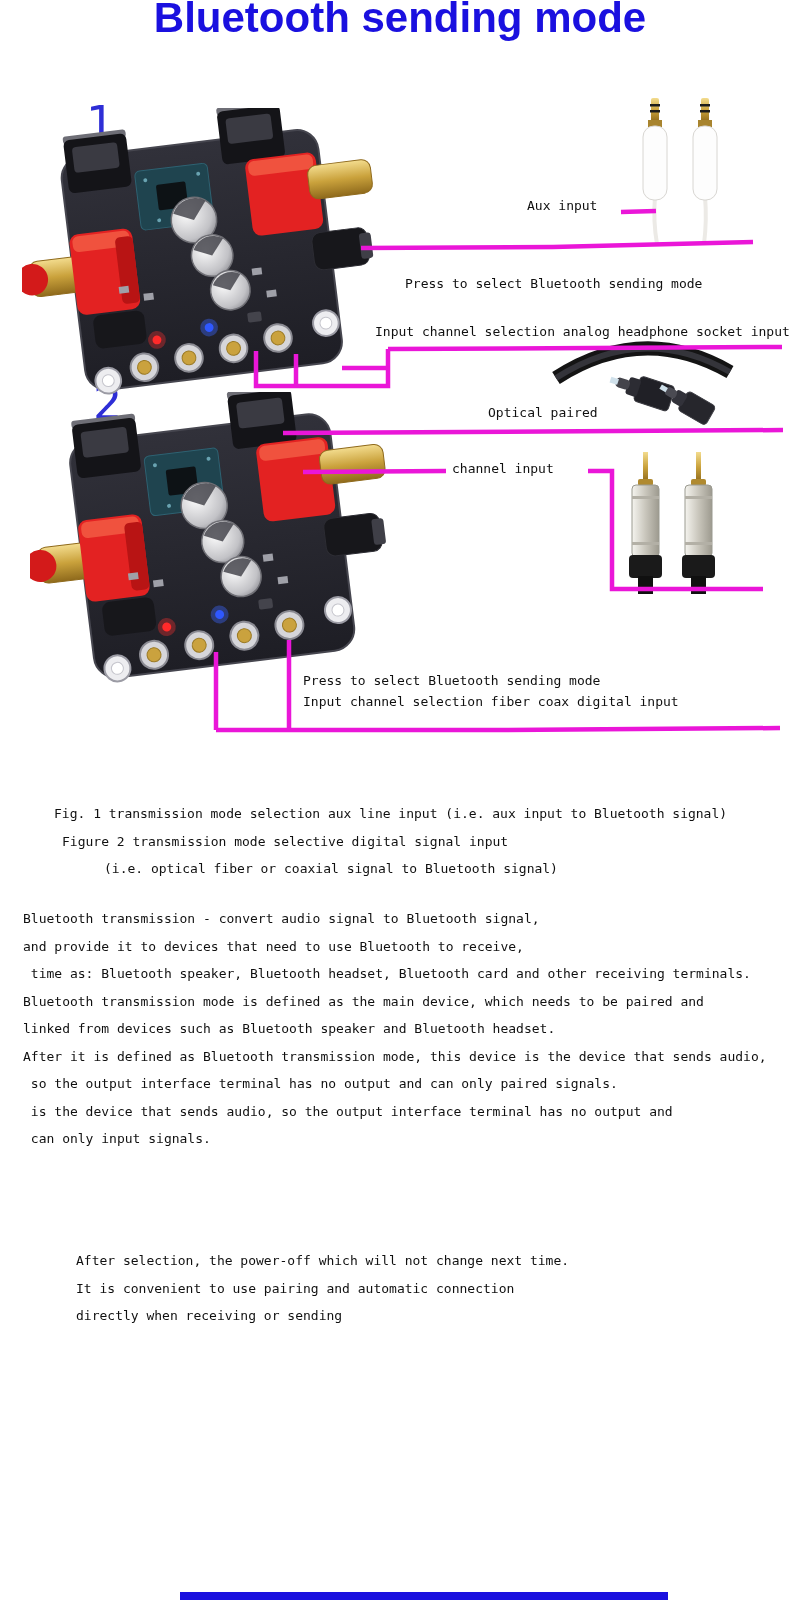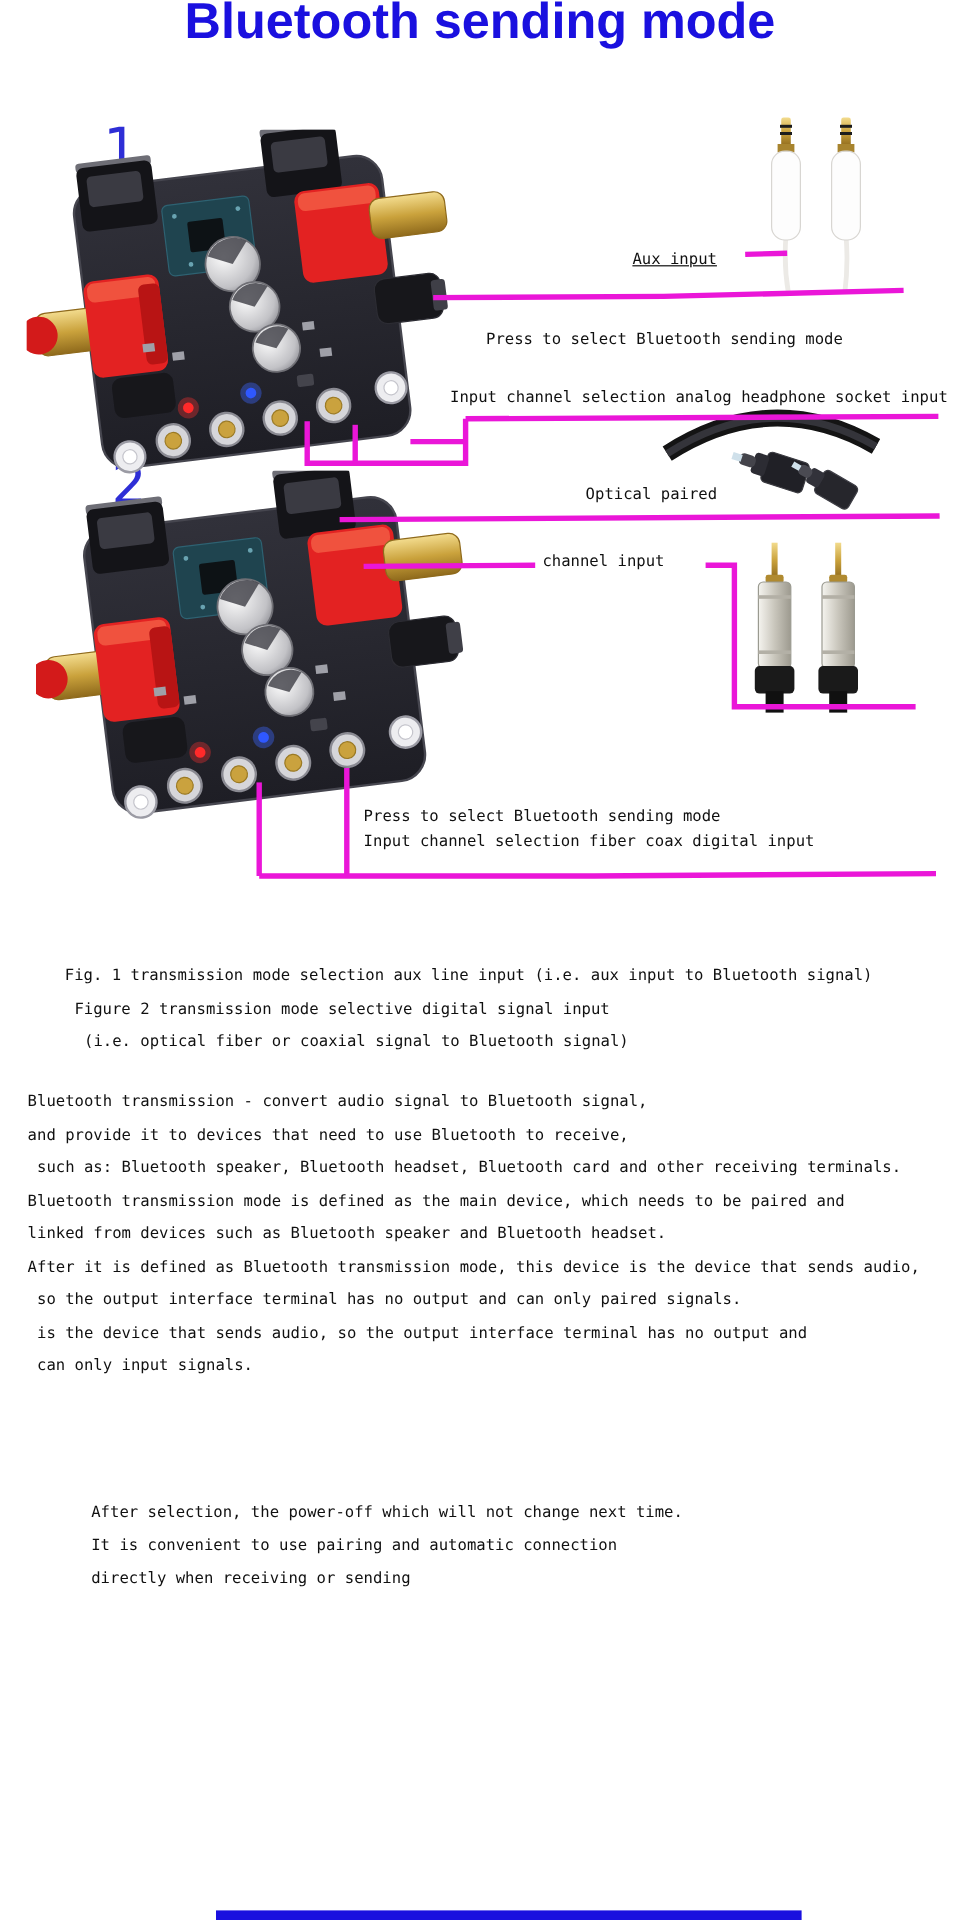--- a/index.html
+++ b/index.html
@@ -209,38 +209,38 @@
   <line x1="283" y1="433" x2="783" y2="430"></line>
 
   <line x1="303" y1="472" x2="446" y2="471"></line>
   <polyline points="588,471 612,471 612,589 763,589"></polyline>
 
   <line x1="216" y1="652" x2="216" y2="730"></line>
   <line x1="289" y1="640" x2="289" y2="729"></line>
   <polyline points="216,730 495,730 780,728"></polyline>
 </svg>
 
-<div class="abs lbl" style="left:527px;top:209px;text-decoration:underline;">Aux input</div>
+<div class="abs lbl" style="left:527px;top:198px;">Aux input</div>
 <div class="abs lbl" style="left:405px;top:276px;">Press to select Bluetooth sending mode</div>
 <div class="abs lbl" style="left:375px;top:324px;">Input channel selection analog headphone socket input</div>
 <div class="abs lbl" style="left:488px;top:405px;">Optical paired</div>
 <div class="abs lbl" style="left:452px;top:461px;">channel input</div>
 <div class="abs lbl" style="left:303px;top:673px;">Press to select Bluetooth sending mode</div>
 <div class="abs lbl" style="left:303px;top:694px;">Input channel selection fiber coax digital input</div>
 
 <div class="abs" style="left:0;top:800px;">
   <div class="cap-line" style="margin-left:54px;">Fig. 1 transmission mode selection aux line input (i.e. aux input to Bluetooth signal)</div>
   <div class="cap-line" style="margin-left:62px;">Figure 2 transmission mode selective digital signal input</div>
-  <div class="cap-line" style="margin-left:70px;">(i.e. optical fiber or coaxial signal to Bluetooth signal)</div>
+  <div class="cap-line" style="margin-left:104px;">(i.e. optical fiber or coaxial signal to Bluetooth signal)</div>
 </div>
 
 <div class="abs" style="left:23px;top:905px;">
   <div class="body-line">Bluetooth transmission - convert audio signal to Bluetooth signal,</div>
   <div class="body-line">and provide it to devices that need to use Bluetooth to receive,</div>
-  <div class="body-line"> such as: Bluetooth speaker, Bluetooth headset, Bluetooth card and other receiving terminals.</div>
+  <div class="body-line"> time as: Bluetooth speaker, Bluetooth headset, Bluetooth card and other receiving terminals.</div>
   <div class="body-line">Bluetooth transmission mode is defined as the main device, which needs to be paired and</div>
   <div class="body-line">linked from devices such as Bluetooth speaker and Bluetooth headset.</div>
   <div class="body-line">After it is defined as Bluetooth transmission mode, this device is the device that sends audio,</div>
   <div class="body-line"> so the output interface terminal has no output and can only paired signals.</div>
   <div class="body-line"> is the device that sends audio, so the output interface terminal has no output and</div>
   <div class="body-line"> can only input signals.</div>
 </div>
 
 <div class="abs" style="left:76px;top:1247px;">
   <div class="note-line">After selection, the power-off which will not change next time.</div>

